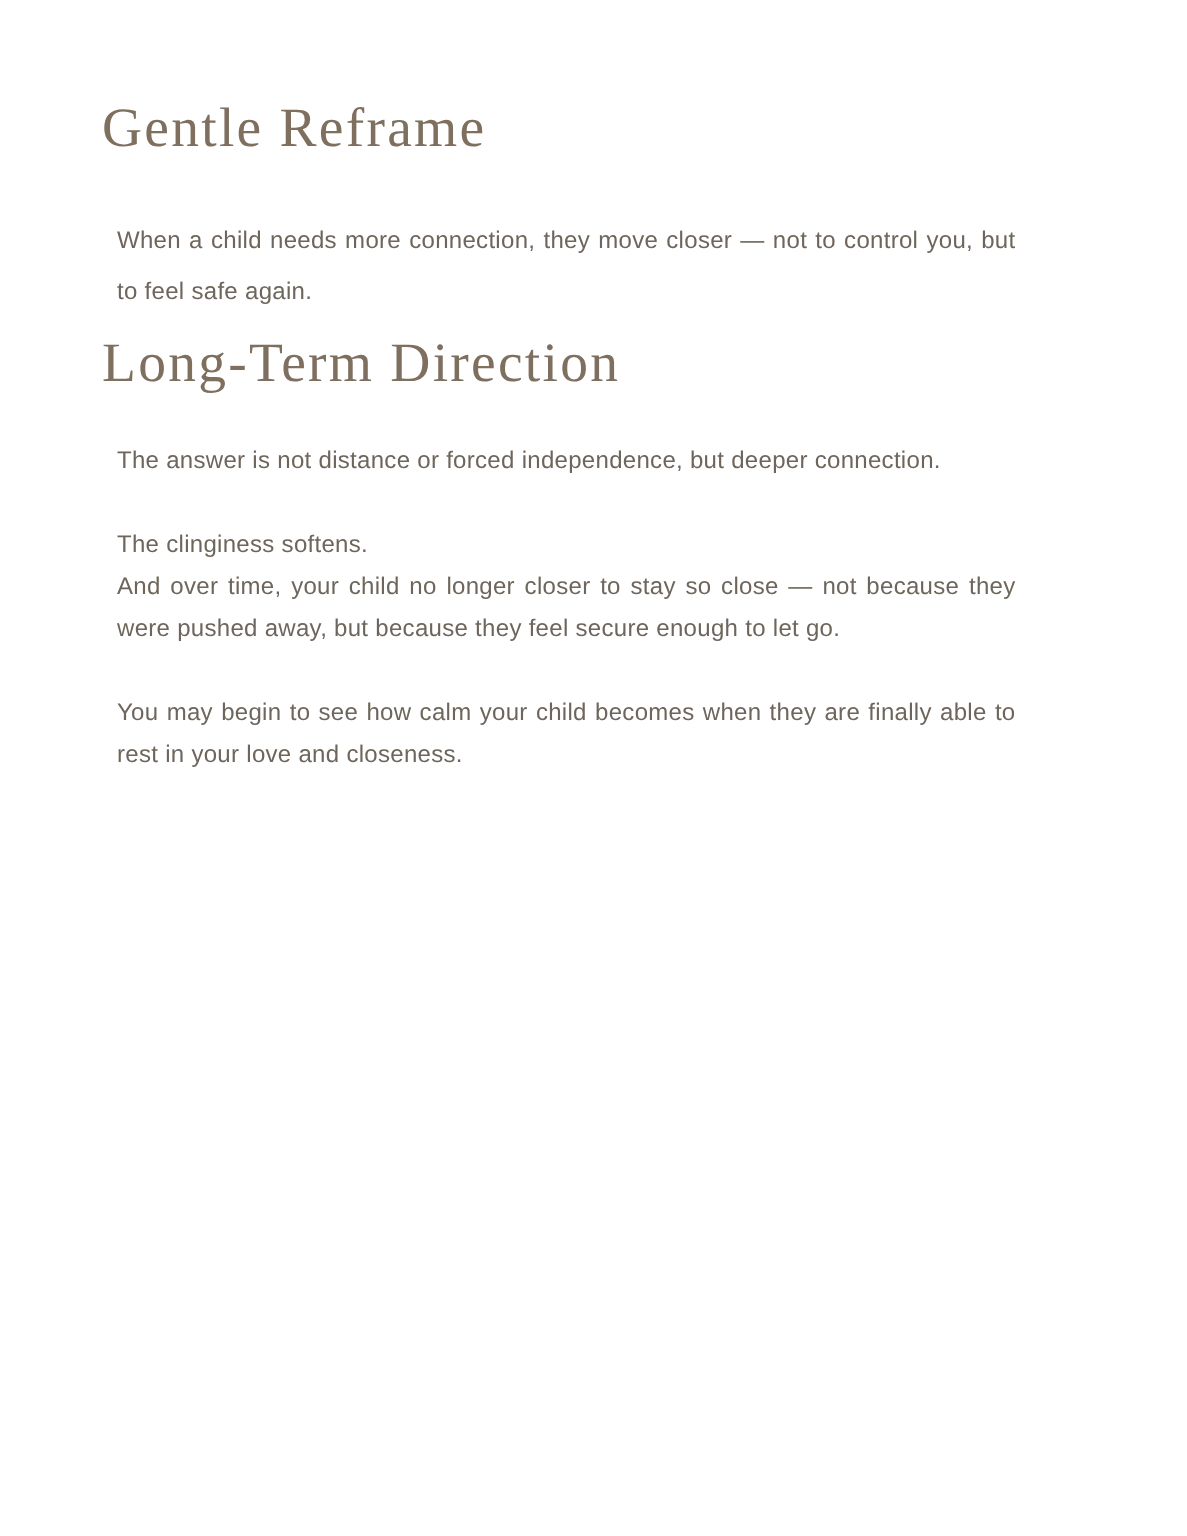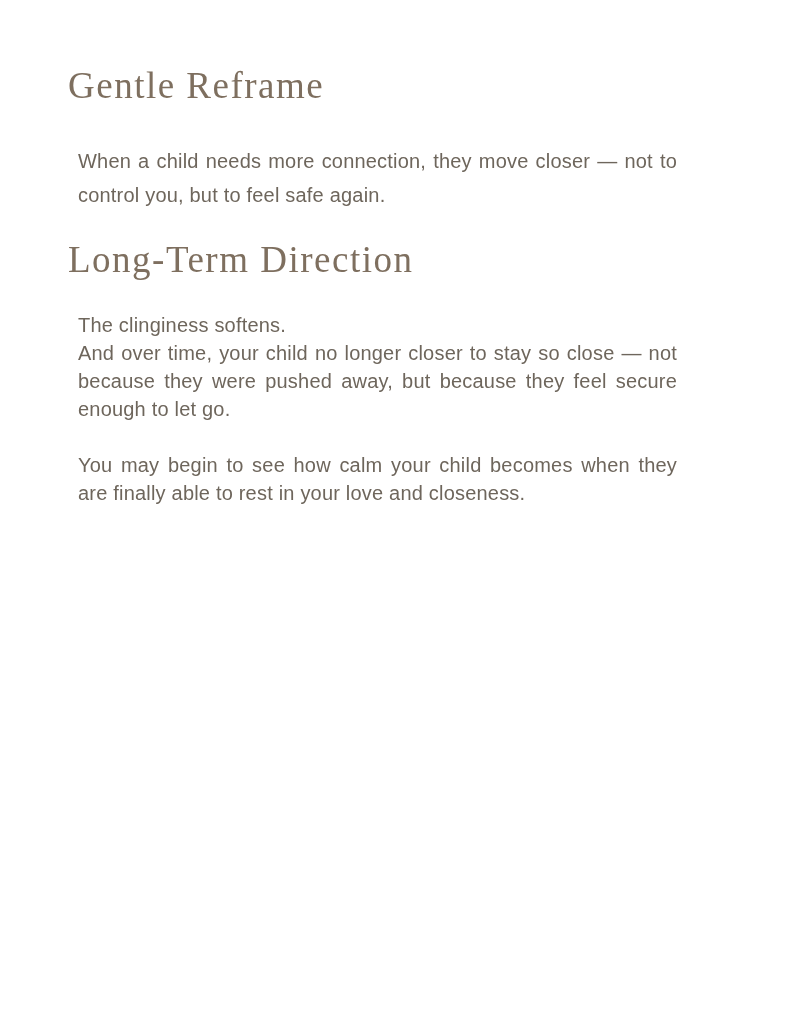--- a/index.html
+++ b/index.html
@@ -19,25 +19,25 @@
   .section-heading {
     font-family: "Liberation Serif", "DejaVu Serif", serif;
     font-weight: 400;
     font-size: 37px;
     line-height: 1.2;
     letter-spacing: 1.5px;
     color: #7e6f5f;
     margin: 0 0 0 -10px;
   }
   .section-heading.second {
-    margin-top: 26px;
+    margin-top: 9px;
   }
   .para {
     font-family: "Liberation Sans", "DejaVu Sans", sans-serif;
-    font-size: 20px;
+    font-size: 16px;
     line-height: 28px;
     letter-spacing: 0.2px;
     color: #6e665c;
     margin-top: 28px;
     text-align: justify;
     text-justify: inter-word;
   }
   .para.intro {
     line-height: 34px;
     margin-top: 36px;
@@ -56,20 +56,23 @@
     <h1 class="section-heading">Gentle Reframe</h1>
 
     <div class="para intro">
       <div class="line">When a child needs more connection, they move closer — not to control you, but to feel safe again.</div>
     </div>
   </section>
 
   <section>
     <h1 class="section-heading second">Long-Term Direction</h1>
 
+    <div class="para">
+      <div class="line">The answer is not distance or forced independence, but deeper connection.</div>
+    </div>
 
 
 
     <div class="para">
       <div class="line">The clinginess softens.</div>
       <div class="line">And over time, your child no longer closer to stay so close — not because they were pushed away, but because they feel secure enough to let go.</div>
     </div>
 
     <div class="para">
       <div class="line">You may begin to see how calm your child becomes when they are finally able to rest in your love and closeness.</div>

